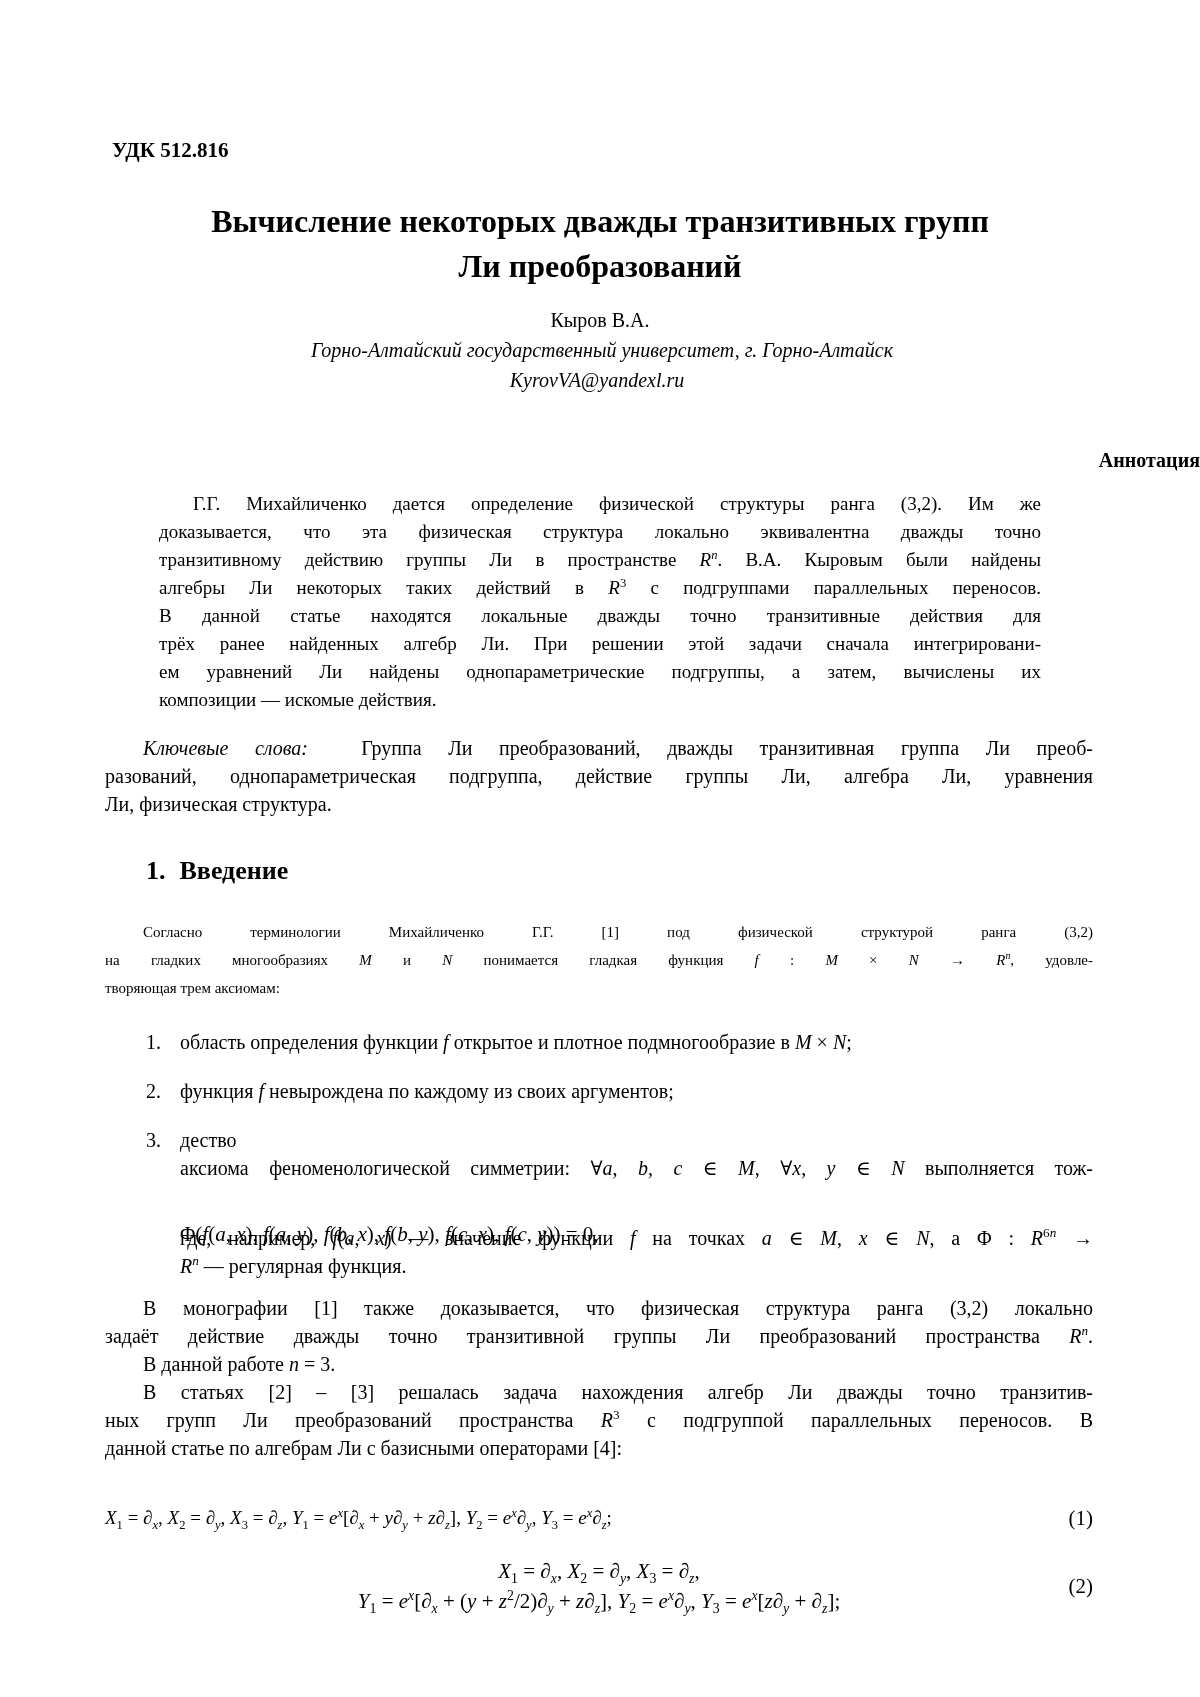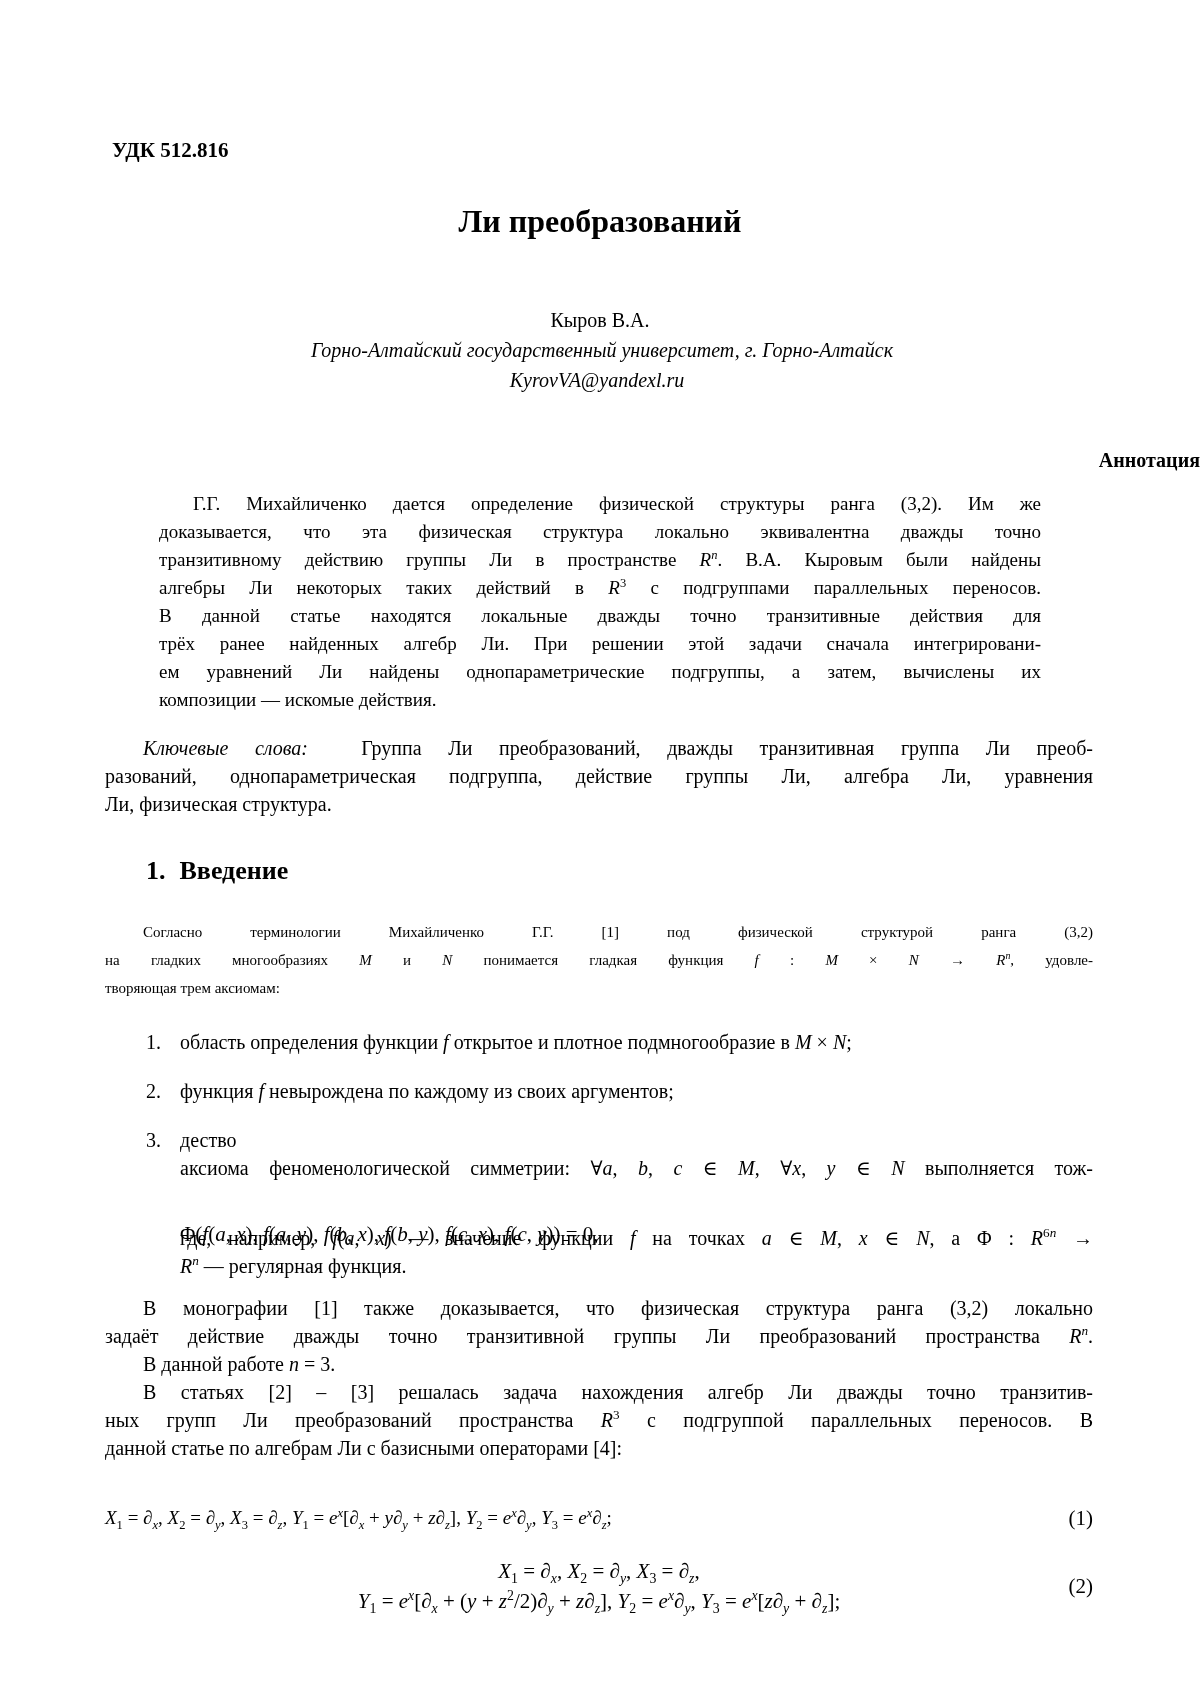--- a/index.html
+++ b/index.html
@@ -44,20 +44,21 @@
   #eq1num{right:107px;top:1504px;font-size:21px;}
   #eq2{left:105px;top:1556px;width:988px;font-size:21px;text-align:center;line-height:30px;}
   #eq2num{right:107px;top:1572px;font-size:21px;}
 </style>
 </head>
 <body>
 
 <div id="udk" class="abs ln">УДК 512.816</div>
 
 <div id="title" class="abs">
+  <div>Вычисление некоторых дважды транзитивных групп</div>
   <div>Ли преобразований</div>
 </div>
 
 <div id="author" class="abs ln">Кыров В.А.</div>
 <div id="affil" class="abs ln">Горно-Алтайский государственный университет, г. Горно-Алтайск</div>
 <div id="email" class="abs ln">KyrovVA@yandexl.ru</div>
 
 <div id="absHead" class="abs ln">Аннотация</div>
 
 <div id="abstract" class="abs">

